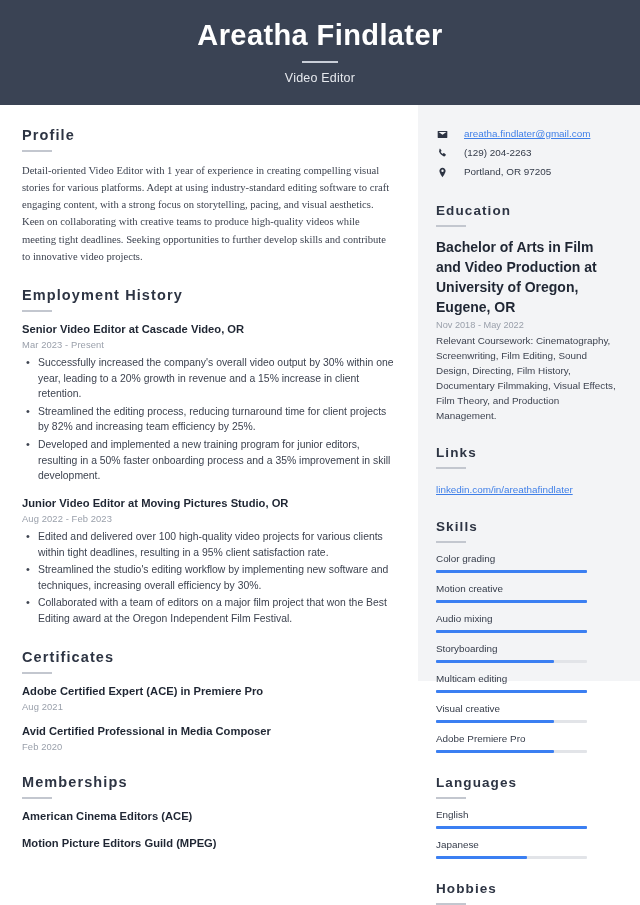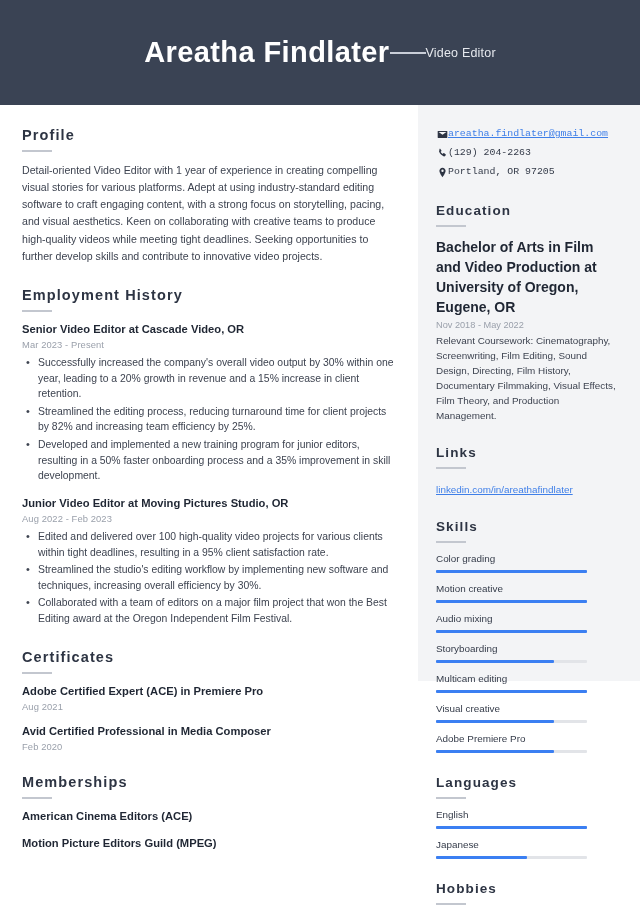--- a/index.html
+++ b/index.html
@@ -7,21 +7,21 @@
     width: 640px; height: 905px;
     font-family: "Liberation Sans", sans-serif;
     background: #ffffff;
     overflow: hidden;
   }
   .page { position: relative; width: 640px; height: 905px; background: #ffffff; }
 
   
   .header {
     height: 105px; background: #3a4354;
-    display: flex; flex-direction: row;
+    display: flex; flex-direction: column;
     align-items: center; justify-content: center;
   }
   .header-name {
     color: #ffffff; font-size: 29px; font-weight: bold;
     letter-spacing: 0.4px; line-height: 1.1;
   }
   .header-rule {
     width: 36px; height: 1.5px; background: #c9ced8;
     margin: 9px 0 8px 0;
   }
@@ -38,20 +38,21 @@
     letter-spacing: 1.1px;
   }
   .aside .sec-h { font-size: 13.5px; }
   .sec-rule { width: 30px; height: 2px; background: #c3c7cf; margin: 7px 0 10px 0; }
   .sec { margin-bottom: 22px; }
 
   
   .para {
     font-size: 10.6px; color: #3d4350; line-height: 1.62;
     text-align: left;
+    font-family: Liberation Serif, serif;
   }
   .entry { margin-bottom: 12px; }
   .entry:last-child { margin-bottom: 0; }
   .entry-title {
     font-size: 11.2px; font-weight: bold; color: #1f2633;
     line-height: 1.35;
   }
   .entry-date {
     font-size: 9.4px; color: #9aa0ab; margin-top: 2px; letter-spacing: .1px;
   }
@@ -61,21 +62,21 @@
     font-size: 10.4px; color: #3d4350; line-height: 1.5;
   }
   ul.bullets li::before {
     content: "\2022"; position: absolute; left: 4px; top: -1px;
     color: #3d4350; font-size: 11px;
   }
 
   
   .contact { margin-bottom: 24px; }
   .contact-row {
-    display: flex; align-items: flex-start; gap: 0; margin-bottom: 5px; font-family: Liberation Mono, monospace;
+    display: flex; align-items: flex-start; gap: 16px; margin-bottom: 5px;
   }
   .contact-icon {
     width: 12px; min-width: 12px; display: flex;
     justify-content: center; align-items: center; padding-top: 2px;
   }
   .contact-icon svg { fill: #2d3443; }
   .contact-text { font-size: 9.9px; color: #343b49; line-height: 1.4; }
   .contact-link {
     font-size: 9.9px; color: #3f7fe8; text-decoration: underline; line-height: 1.4;
   }

